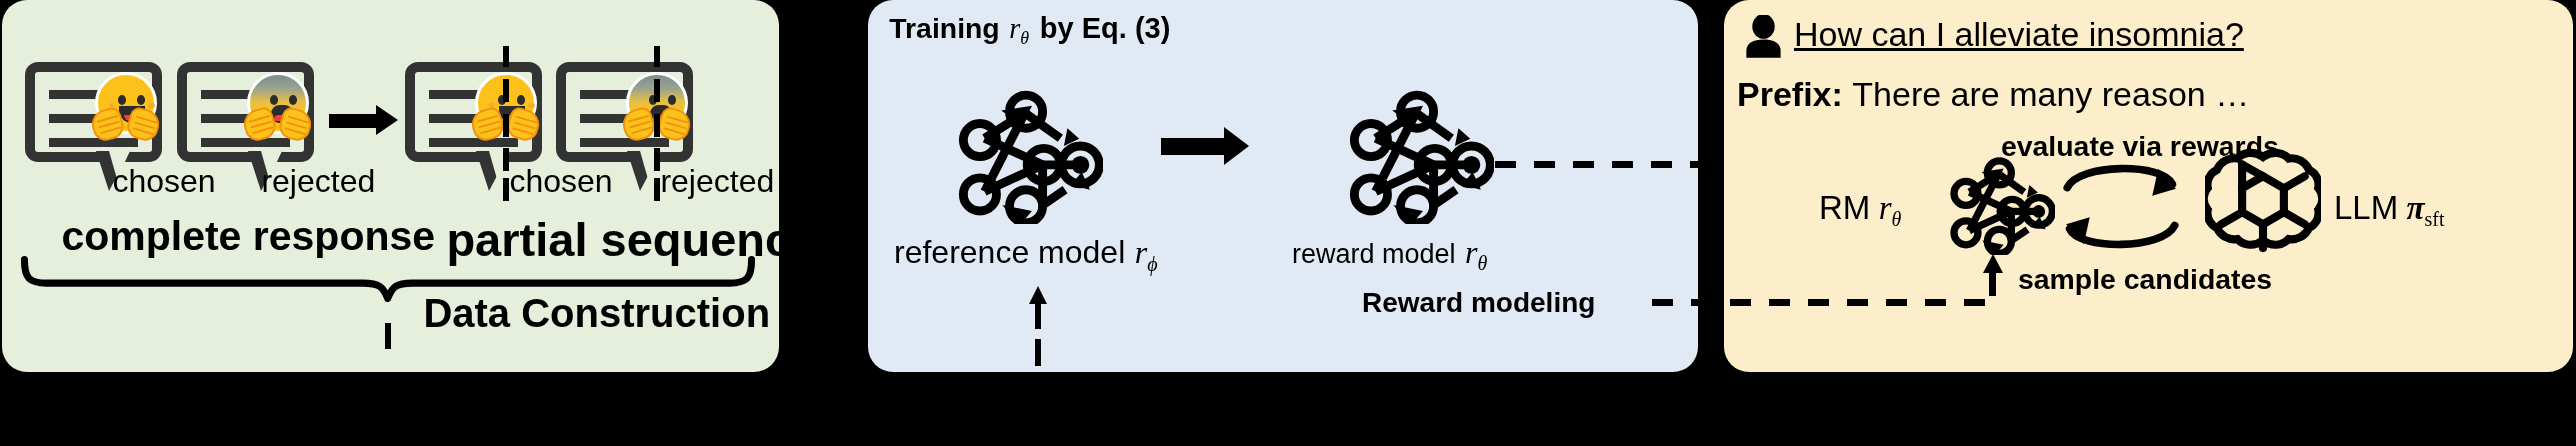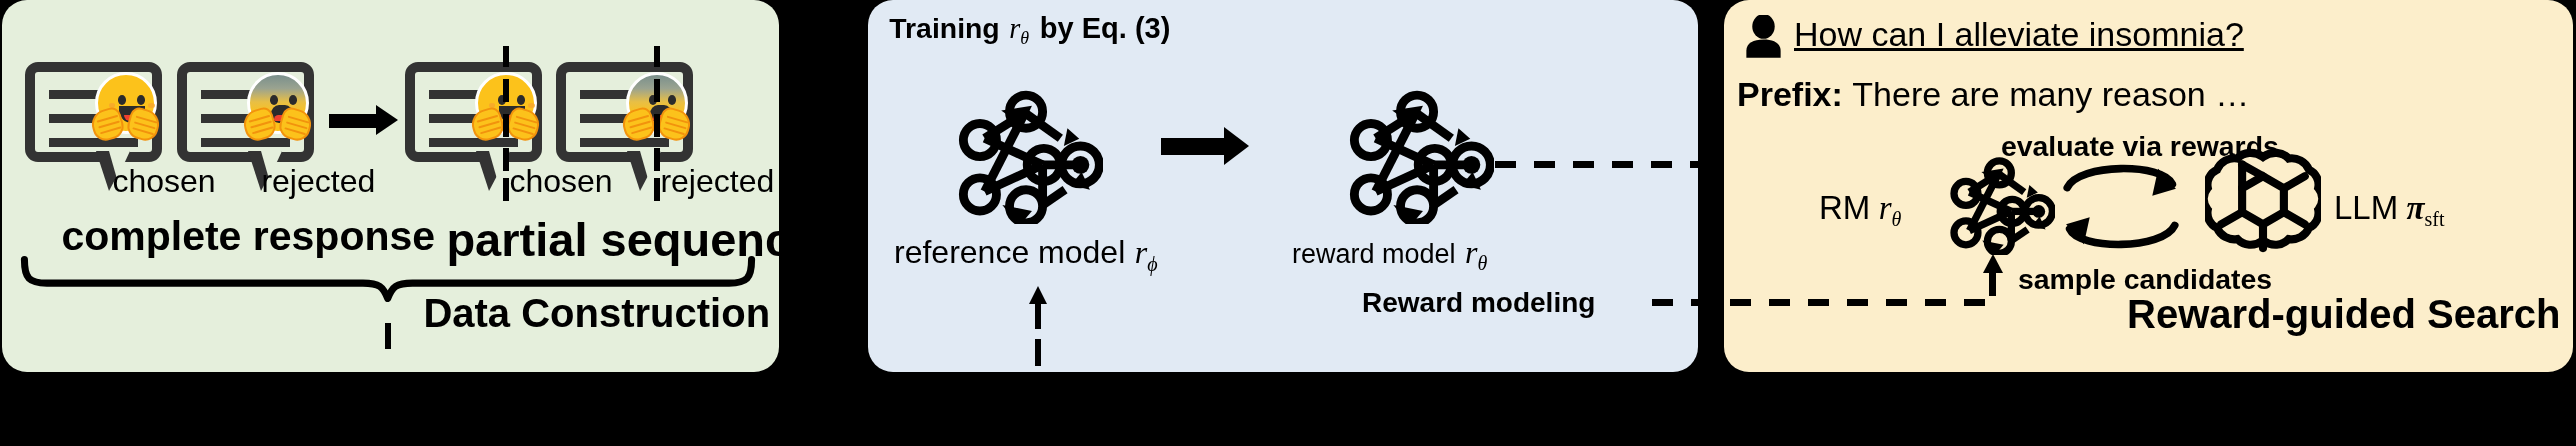--- a/index.html
+++ b/index.html
@@ -398,17 +398,16 @@
 
     <div class="abs txt" style="left:294px;top:265px;font-size:28.4px;font-weight:700;">sample candidates</div>
 
     <div>
       <div class="arrow-head" style="left:259px;top:254px;border-width:0 10px 19px 10px;border-color:transparent transparent #000 transparent;"></div>
       <div class="abs" style="left:265px;top:271px;width:6.5px;height:25px;background:#000;"></div>
     </div>
 
     <div class="dashline" style="left:-72px;top:299px;width:344px;"></div>
 
-    <div class="abs txt" style="left:403px;top:294px;font-size:40px;font-weight:700;">Reward-guided Search</div>
   </div>
 
 </div>
 
 
 </body></html>

